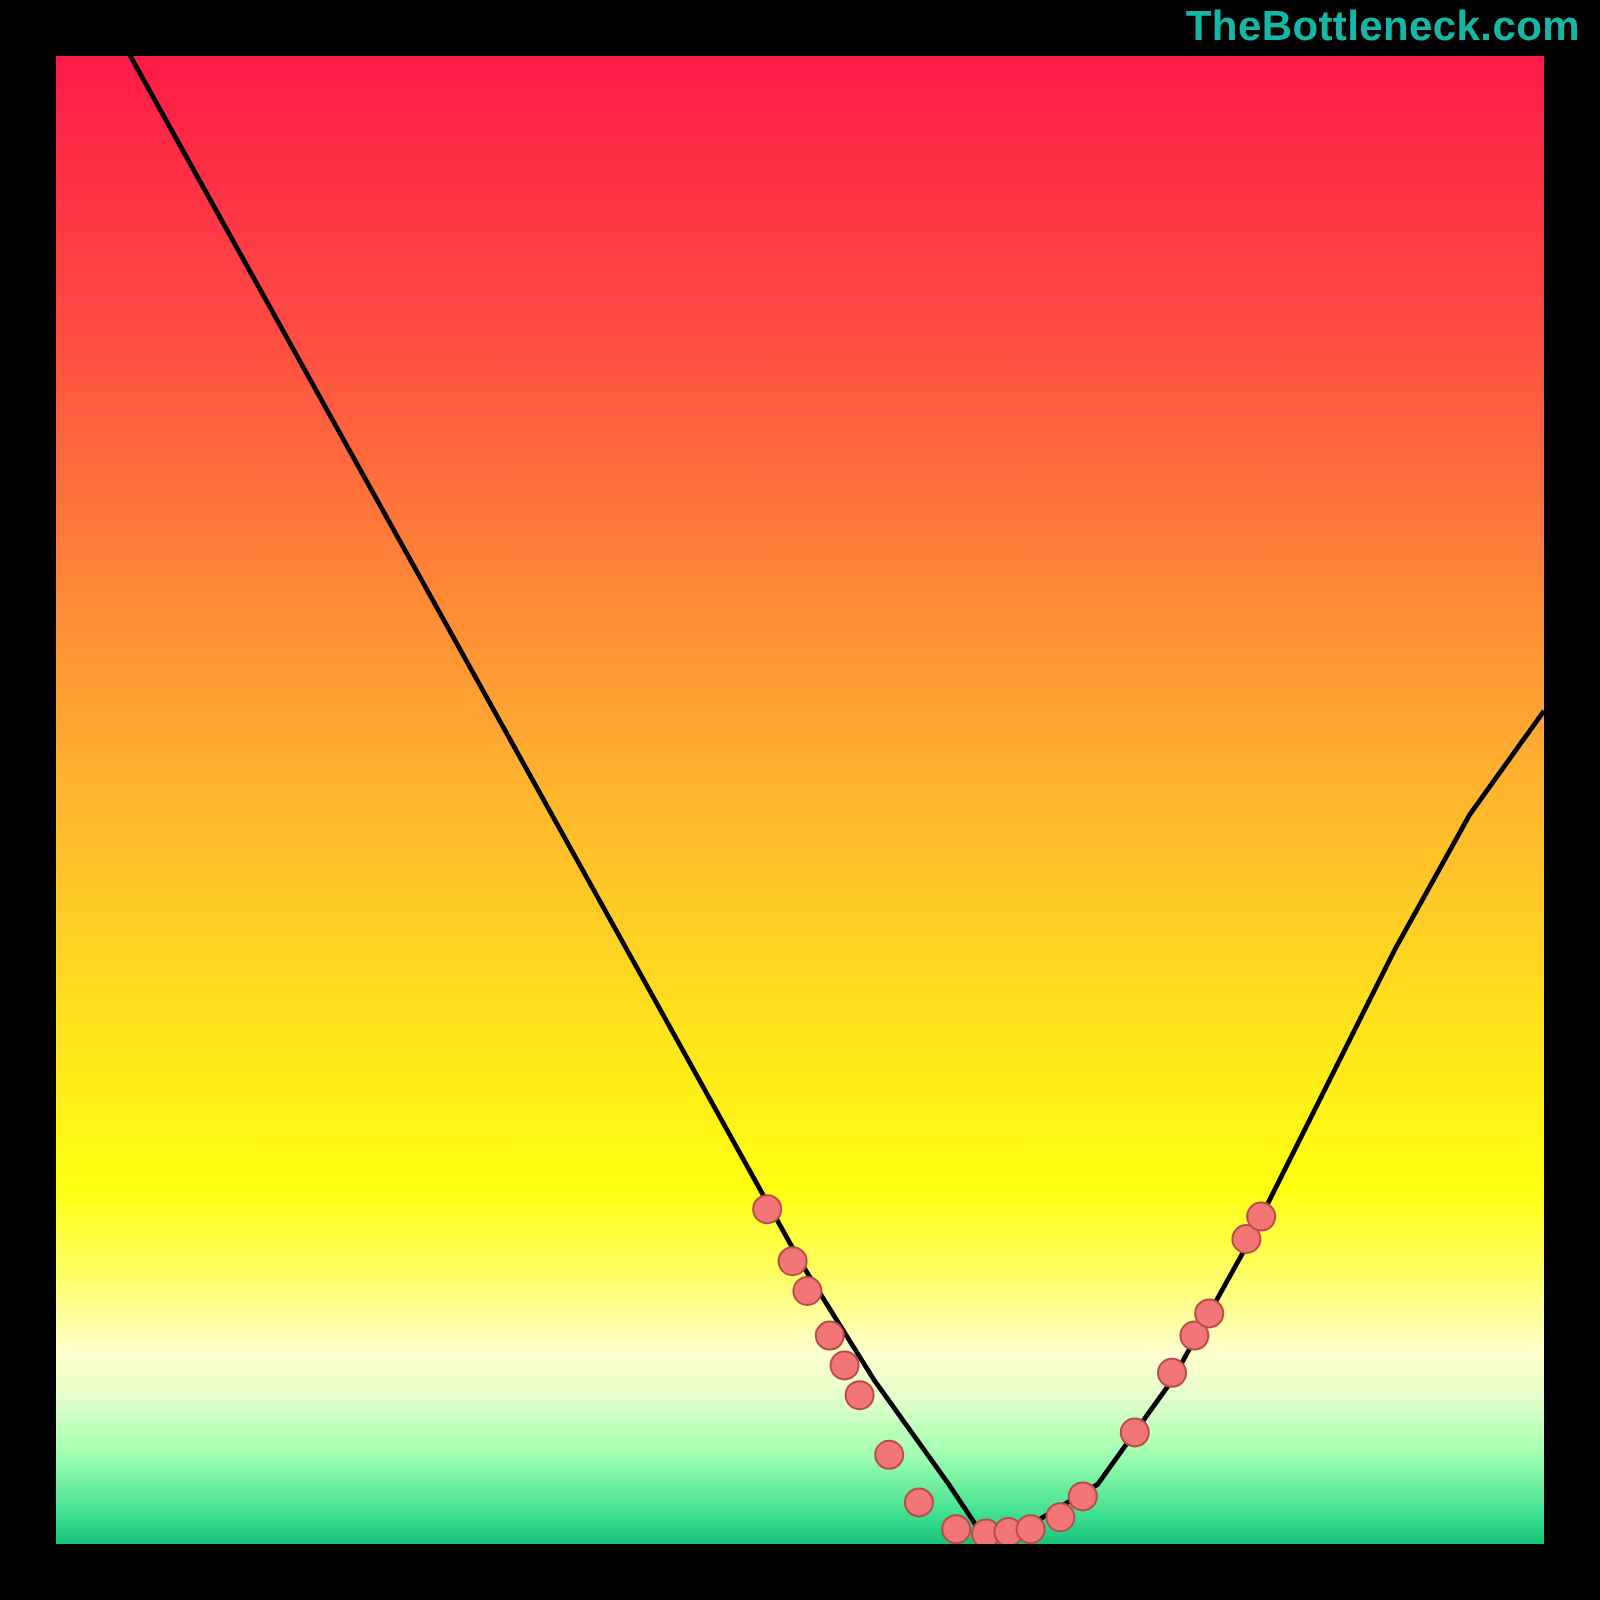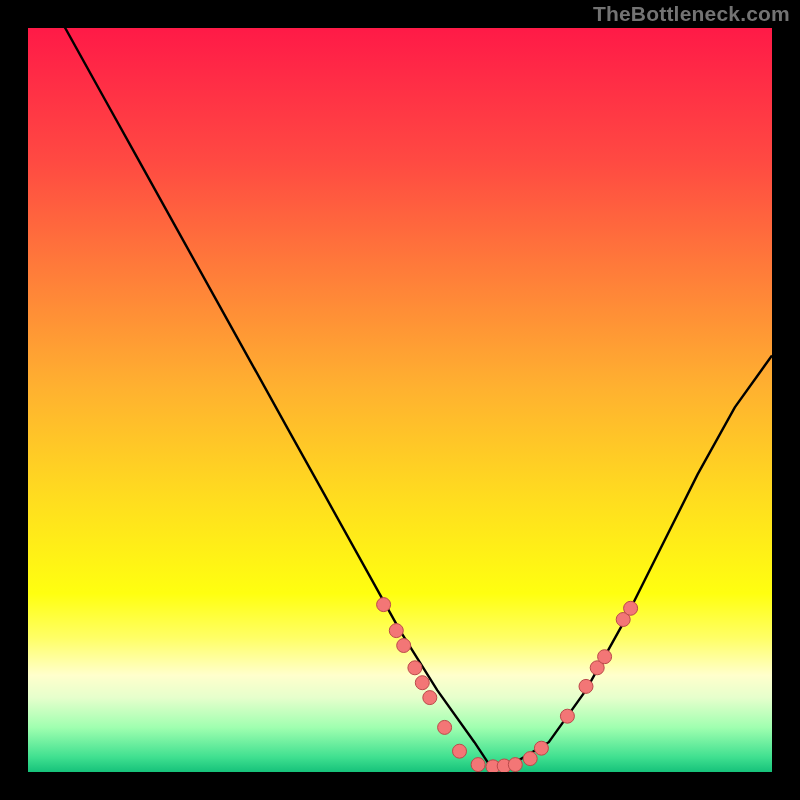--- a/index.html
+++ b/index.html
@@ -14,21 +14,21 @@
   .stage {
     position: relative;
     width: 800px;
     height: 800px;
     background: #000000;
   }
   .watermark {
     position: absolute;
     top: 2px;
     right: 10px;
-    color: #737373;
+    color: #14b8a6;
     font-size: 21px;
     font-weight: 600;
     letter-spacing: 0.2px;
     z-index: 10;
   }
   .plot {
     position: absolute;
     left: 28px;
     top: 28px;
     width: 744px;

